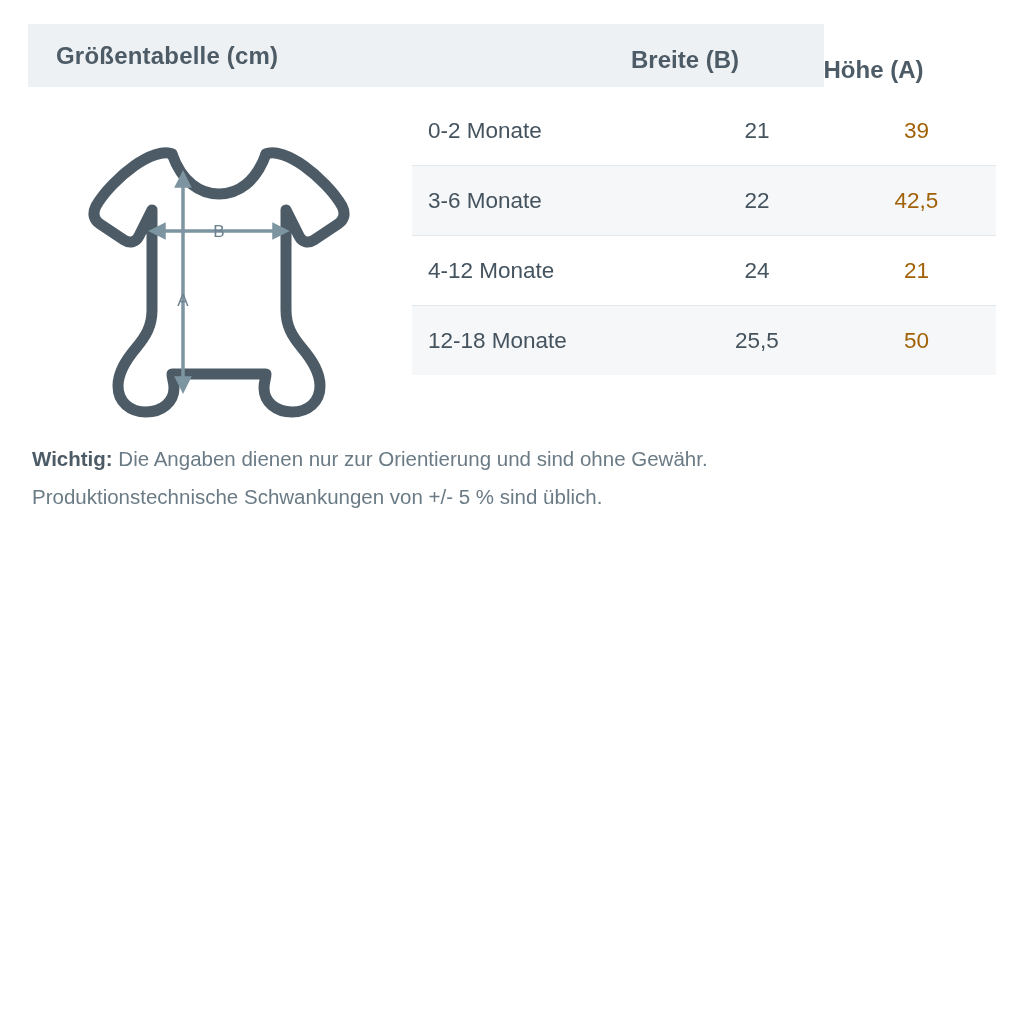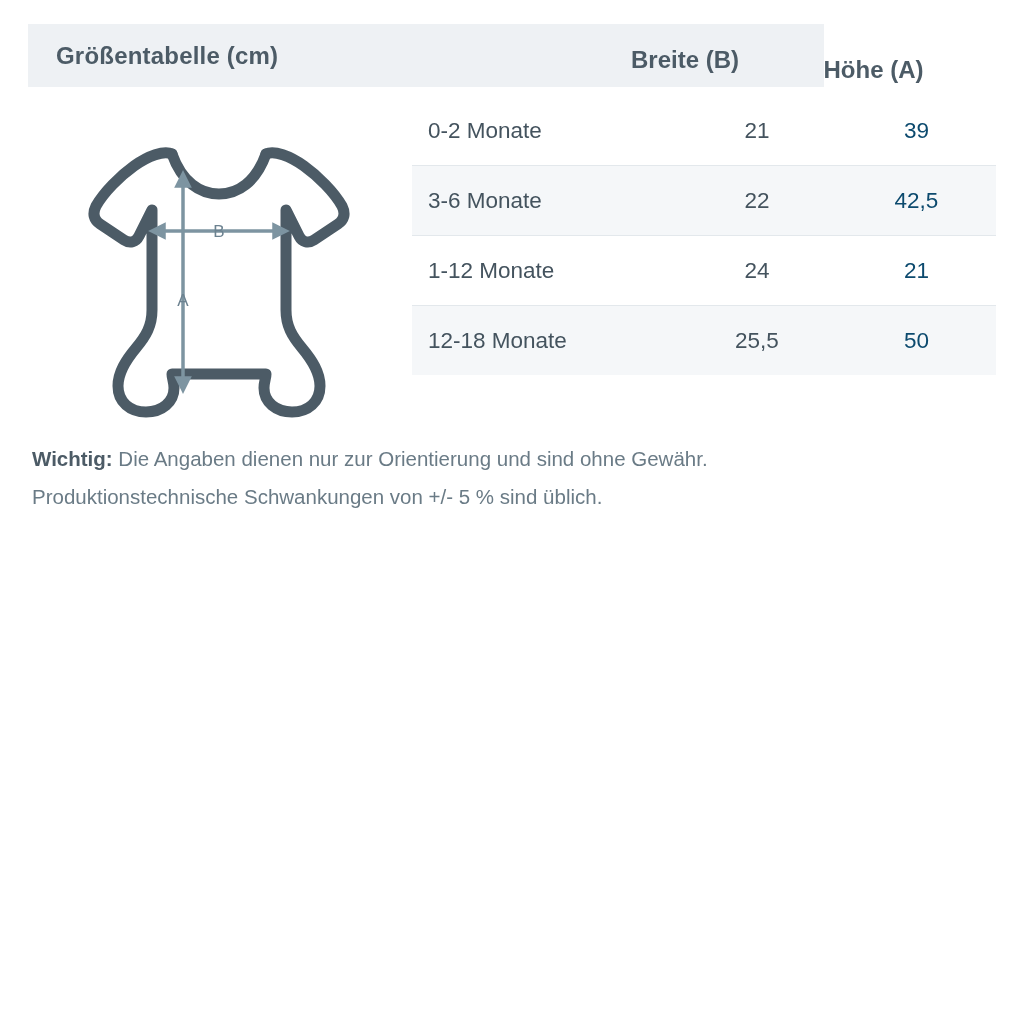--- a/index.html
+++ b/index.html
@@ -90,21 +90,21 @@
   .cell-b {
     width: 160px;
     text-align: center;
     font-size: 22.5px;
     color: #44535e;
   }
   .cell-a {
     width: 159px;
     text-align: center;
     font-size: 22.5px;
-    color: #0c4a6e;
+    color: #a16207;
   }
 
   
   .illustration {
     position: absolute;
     left: 60px;
     top: 110px;
     width: 330px;
     height: 310px;
   }
@@ -192,21 +192,21 @@
       <div class="cell-label">0-2 Monate</div>
       <div class="cell-b">21</div>
       <div class="cell-a">39</div>
     </div>
     <div class="row alt">
       <div class="cell-label">3-6 Monate</div>
       <div class="cell-b">22</div>
       <div class="cell-a">42,5</div>
     </div>
     <div class="row">
-      <div class="cell-label">1-12 Monate</div>
+      <div class="cell-label">4-12 Monate</div>
       <div class="cell-b">24</div>
       <div class="cell-a">21</div>
     </div>
     <div class="row alt">
       <div class="cell-label">12-18 Monate</div>
       <div class="cell-b">25,5</div>
       <div class="cell-a">50</div>
     </div>
   </div>
 

